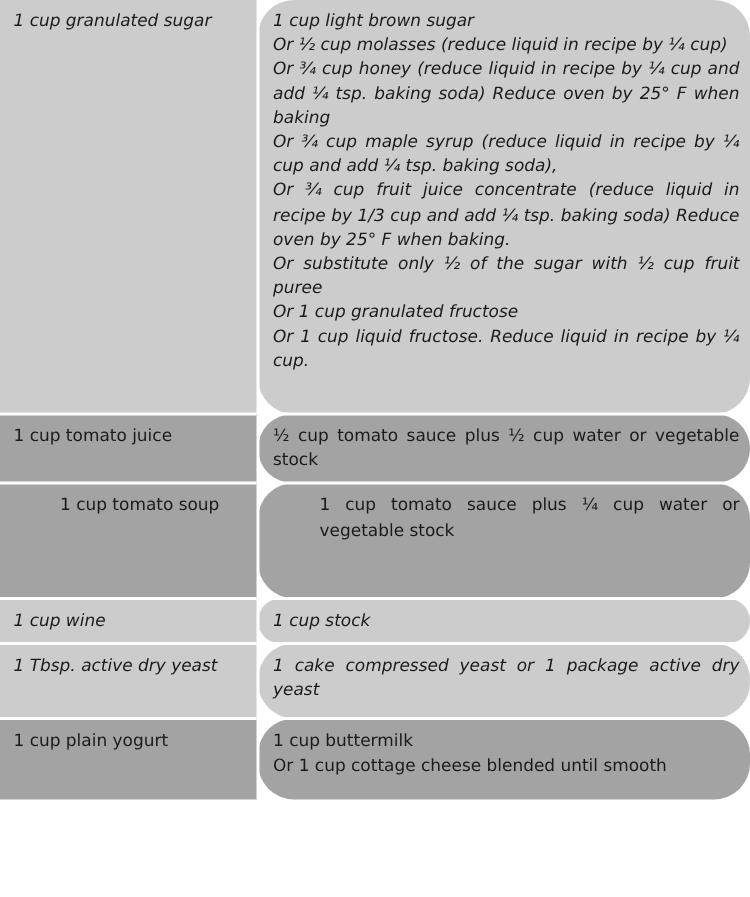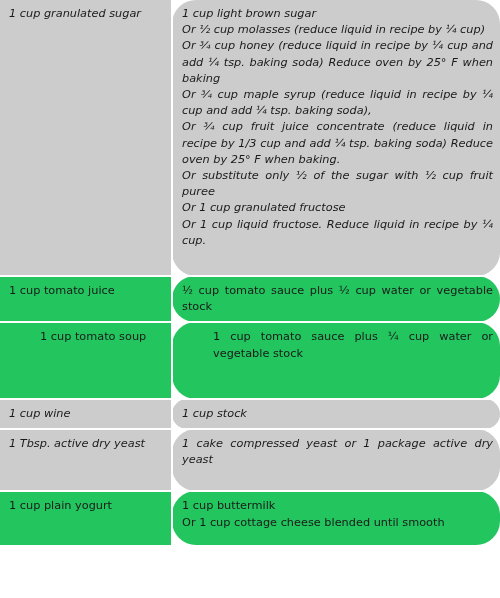--- a/index.html
+++ b/index.html
@@ -17,21 +17,21 @@
     width: 500px;
     border-collapse: collapse;
     table-layout: fixed;
     font-size: 11.3px;
     color: #1a1a1a;
   }
   #substitution-table col.c-left { width: 172px; }
   #substitution-table col.c-right { width: 328px; }
 
   #substitution-table tr.row-dark > td { background: #cccccc; font-style: italic; }
-  #substitution-table tr.row-light > td { background: #22c55e; margin-left: 38px; }
+  #substitution-table tr.row-light > td { background: #a3a3a3; margin-left: 38px; }
 
   #substitution-table td {
     vertical-align: top;
     padding: 6px 7px 6px 8px;
     line-height: 16.2px;
     text-align: justify;
     text-justify: inter-word;
     border-top: 2px solid #ffffff;
     border-bottom: 0;
   }
@@ -40,21 +40,21 @@
     border-right: 2px solid #ffffff;
     padding-left: 9px;
   }
   #substitution-table td.col-to {
     padding-left: 9px;
     border-radius: 24px;
   }
   
   #substitution-table tr.tall-1 > td { padding-bottom: 26px; }
   #substitution-table tr.tall-2 > td { padding-bottom: 36px; padding-left: 40px; }
-  #substitution-table tr.tall-3 > td { padding-bottom: 22px; }
+  #substitution-table tr.tall-3 > td { padding-bottom: 10px; }
   #substitution-table tr.tall-4 > td { padding-bottom: 14px; }
 
   .line { display: block; }
   .line + .line { margin-top: 0; }
 </style>
 </head>
 <body>
 
 <table id="substitution-table">
   <colgroup>

